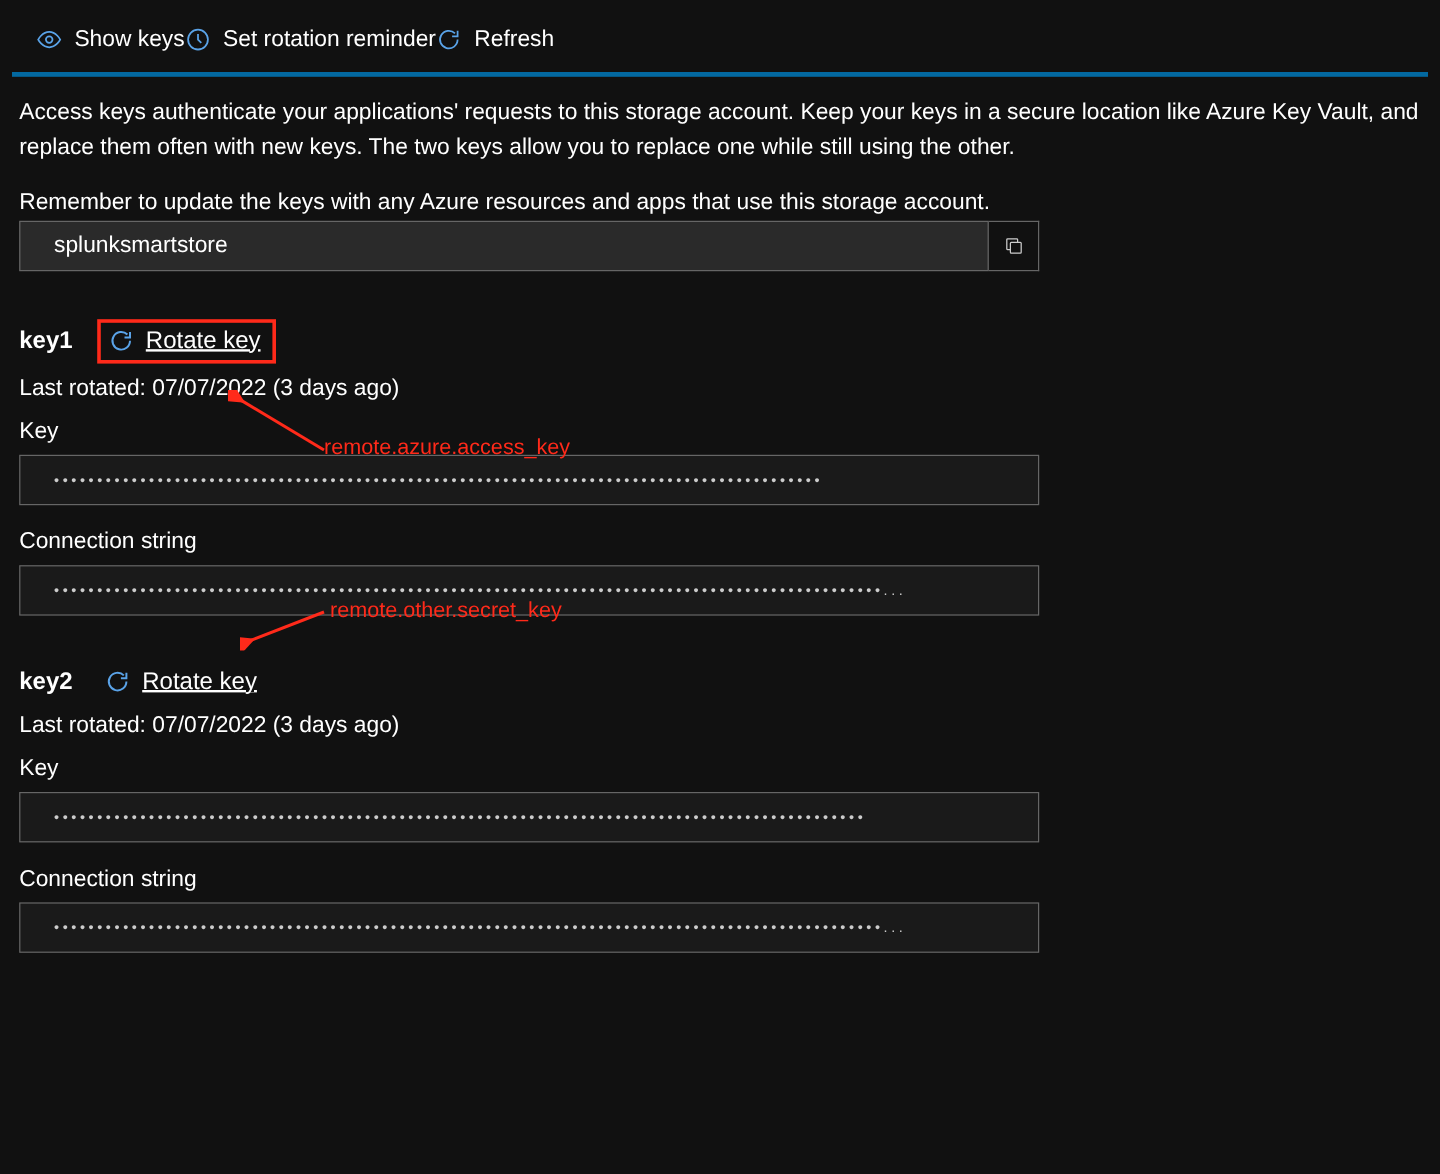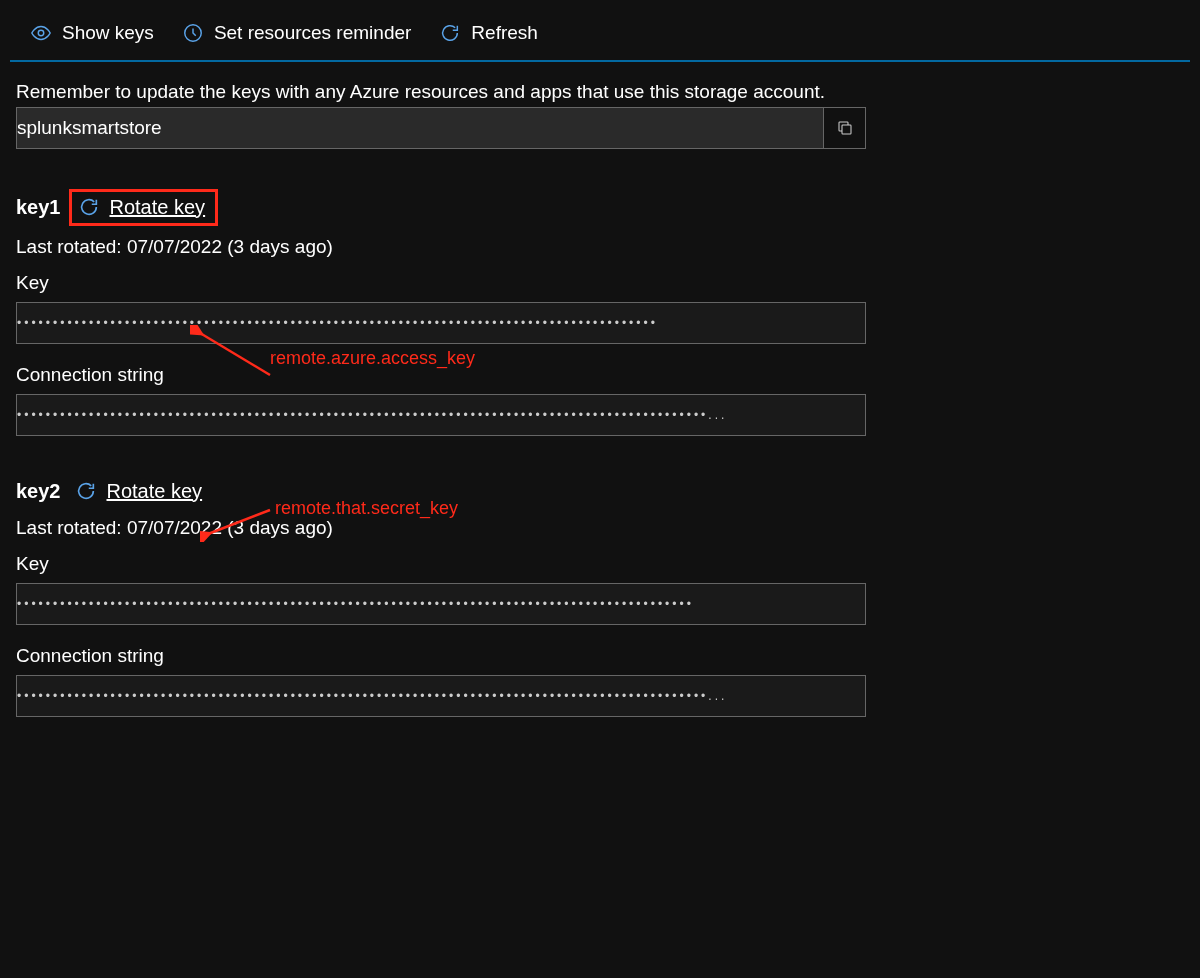--- a/index.html
+++ b/index.html
@@ -7,23 +7,22 @@
     background: #111111;
     color: #ffffff;
     font-family: "Segoe UI", Arial, sans-serif;
     font-size: 19px;
     width: 1200px;
     padding: 10px;
     position: relative;
   }
   .toolbar {
     display: flex;
-    gap: 28px;
     padding: 12px 20px 16px 20px;
-    border-bottom: 2px solid #0369a1;
+    border-bottom: 4px solid #0369a1;
   }
   .toolbar-item {
     display: flex;
     align-items: center;
     gap: 10px;
     cursor: pointer;
     color: #fff;
   }
   .icon { display: inline-flex; align-items: center; justify-content: center; }
   .icon svg { stroke: #5aa3e8; fill: none; stroke-width: 1.6; }
@@ -32,21 +31,21 @@
   .reminder { line-height: 1.5; }
   .link { color: #5aa3e8; cursor: pointer; display: inline-flex; align-items: center; gap: 6px; }
   .link svg { stroke: #5aa3e8; fill: none; stroke-width: 1.6; }
   .section-label { margin-top: 30px; margin-bottom: 8px; font-weight: 400; }
   .input-row { display: flex; align-items: stretch; width: 850px; }
   .input {
     flex: 1;
     background: #2a2a2a;
     border: 1px solid #666;
     color: #fff;
-    padding: 8px 0;
+    padding: 8px 28px;
     font-size: 19px;
     font-family: inherit;
     height: 42px;
   }
   .input.light { background: #1a1a1a; }
   .input.dots {
     letter-spacing: 3px;
     font-size: 12px;
     line-height: 24px;
     overflow: hidden;
@@ -60,21 +59,21 @@
     border-left: none;
     display: flex;
     align-items: center;
     justify-content: center;
     cursor: pointer;
   }
   .copy-btn svg { stroke: #ccc; fill: none; stroke-width: 1.4; }
   .key-header {
     display: flex;
     align-items: center;
-    gap: 8px;
+    gap: 20px;
     margin-top: 40px;
     margin-bottom: 10px;
   }
   .key-name { font-weight: 700; font-size: 20px; }
   .rotate-btn {
     display: flex;
     align-items: center;
     gap: 10px;
     padding: 4px 10px 4px 6px;
     cursor: pointer;
@@ -108,34 +107,35 @@
     </span>
     <span>Show keys</span>
   </div>
   <div class="toolbar-item">
     <span class="icon">
       <svg width="22" height="22" viewBox="0 0 24 24">
           <circle cx="12" cy="12" r="9"></circle>
           <path d="M12 7v5l3 3"></path>
         </svg>
     </span>
-    <span>Set resources reminder</span>
+    <span>Set rotation reminder</span>
   </div>
   <div class="toolbar-item">
     <span class="icon">
       <svg width="22" height="22" viewBox="0 0 24 24">
           <path d="M20 12a8 8 0 1 1-2.34-5.66"></path>
           <path d="M20 4v5h-5"></path>
         </svg>
     </span>
     <span>Refresh</span>
   </div>
 </div>
 
 <div class="content">
+  <p class="desc">Access keys authenticate your applications' requests to this storage account. Keep your keys in a secure location like Azure Key Vault, and replace them often with new keys. The two keys allow you to replace one while still using the other.</p>
   <p class="reminder">Remember to update the keys with any Azure resources and apps that use this storage account.</p>
 
   <div class="input-row">
     <input class="input" readonly="" value="splunksmartstore" style="">
     <div class="copy-btn">
       <svg width="18" height="18" viewBox="0 0 24 24">
           <rect x="8" y="8" width="12" height="12" rx="1"></rect>
           <path d="M16 8V5a1 1 0 0 0-1-1H5a1 1 0 0 0-1 1v10a1 1 0 0 0 1 1h3"></path>
         </svg>
     </div>
@@ -185,23 +185,23 @@
 </div>
 
 <svg class="arrow" style="left:190px; top:325px;" width="90" height="60">
   <defs>
       <marker id="ah1" markerWidth="8" markerHeight="8" refX="2" refY="4" orient="auto">
         <path d="M8,0 L0,4 L8,8 z" fill="#ff2a1a"></path>
       </marker>
     </defs>
   <line x1="80" y1="50" x2="10" y2="8" stroke="#ff2a1a" stroke-width="2.5" marker-end="url(#ah1)"></line>
 </svg>
-<div class="annotation" style="left:270px; top:348px;">remote.azure.access_key</div>
+<div class="annotation" style="left:270px; top:362px;">remote.azure.access_key</div>
 
 <svg class="arrow" style="left:200px; top:502px;" width="80" height="40">
   <defs>
       <marker id="ah2" markerWidth="8" markerHeight="8" refX="2" refY="4" orient="auto">
         <path d="M8,0 L0,4 L8,8 z" fill="#ff2a1a"></path>
       </marker>
     </defs>
   <line x1="70" y1="8" x2="8" y2="32" stroke="#ff2a1a" stroke-width="2.5" marker-end="url(#ah2)"></line>
 </svg>
-<div class="annotation" style="left:275px; top:498px;">remote.that.secret_key</div>
+<div class="annotation" style="left:275px; top:498px;">remote.other.secret_key</div>
 
 </body></html>

